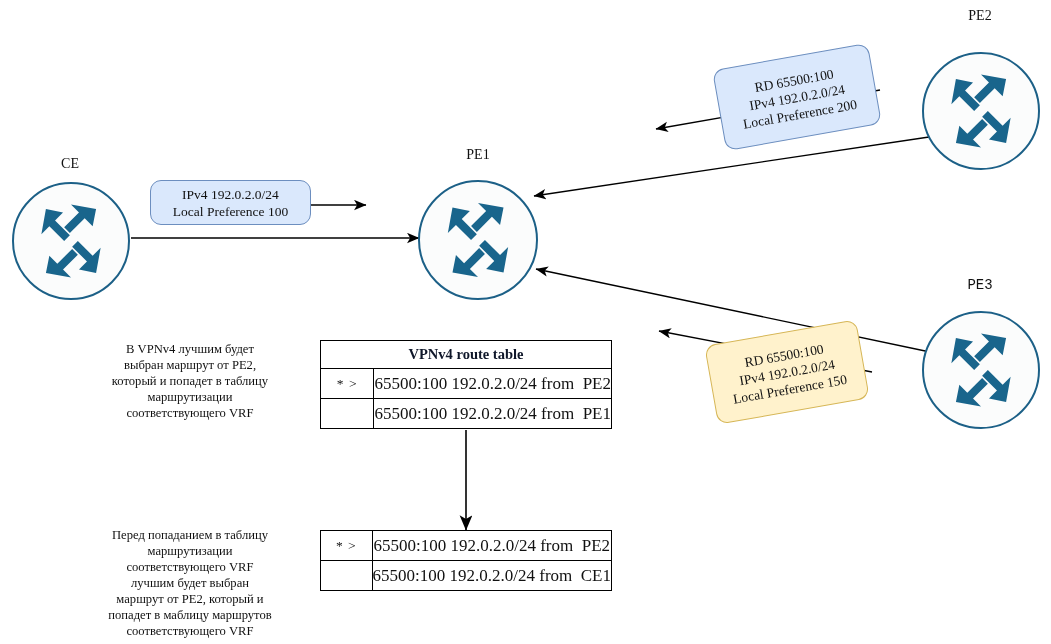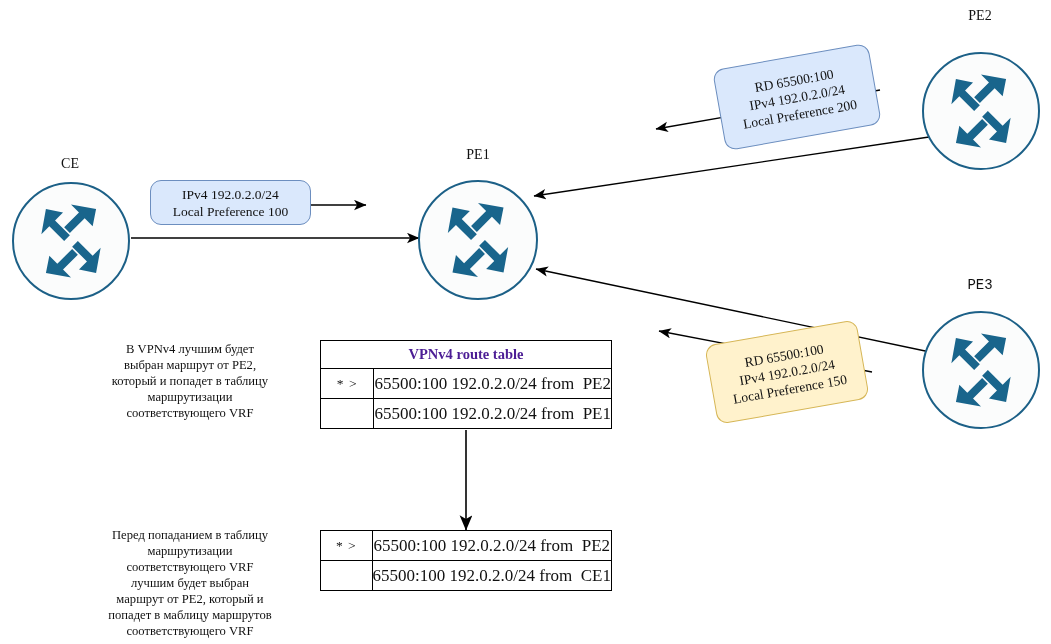--- a/index.html
+++ b/index.html
@@ -81,21 +81,21 @@
   .route-table td, .route-table th {
     border: 1.4px solid #000000;
     box-sizing: border-box;
     padding: 0;
   }
   .rt-title {
     height: 28px;
     font-size: 14.5px;
     font-weight: bold;
     text-align: center;
-    color: #4c1d95;
+    color: #0f172a;
   }
   .rt-flag {
     width: 64px;
     height: 30px;
     text-align: center;
     font-size: 13.5px;
     color: #111111;
     letter-spacing: 1px;
   }
   .rt-route {

